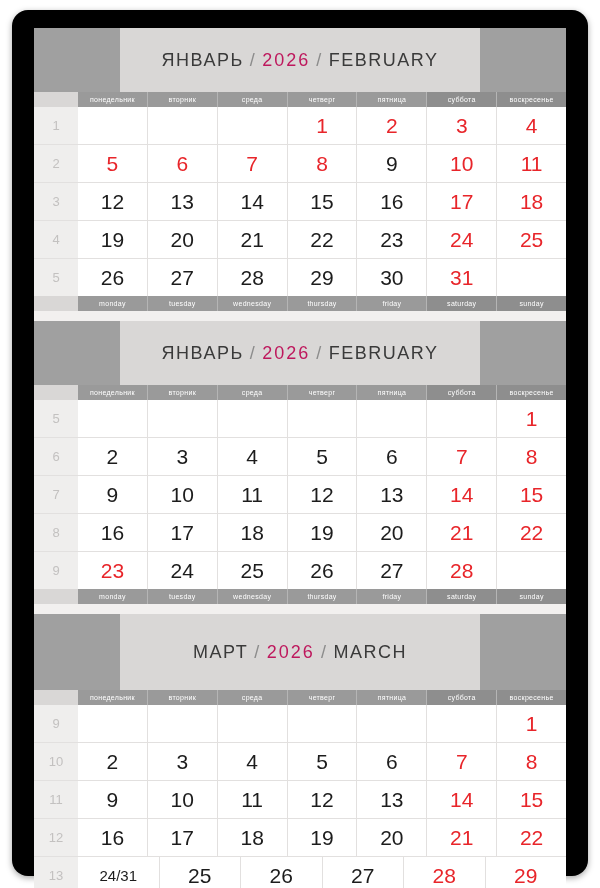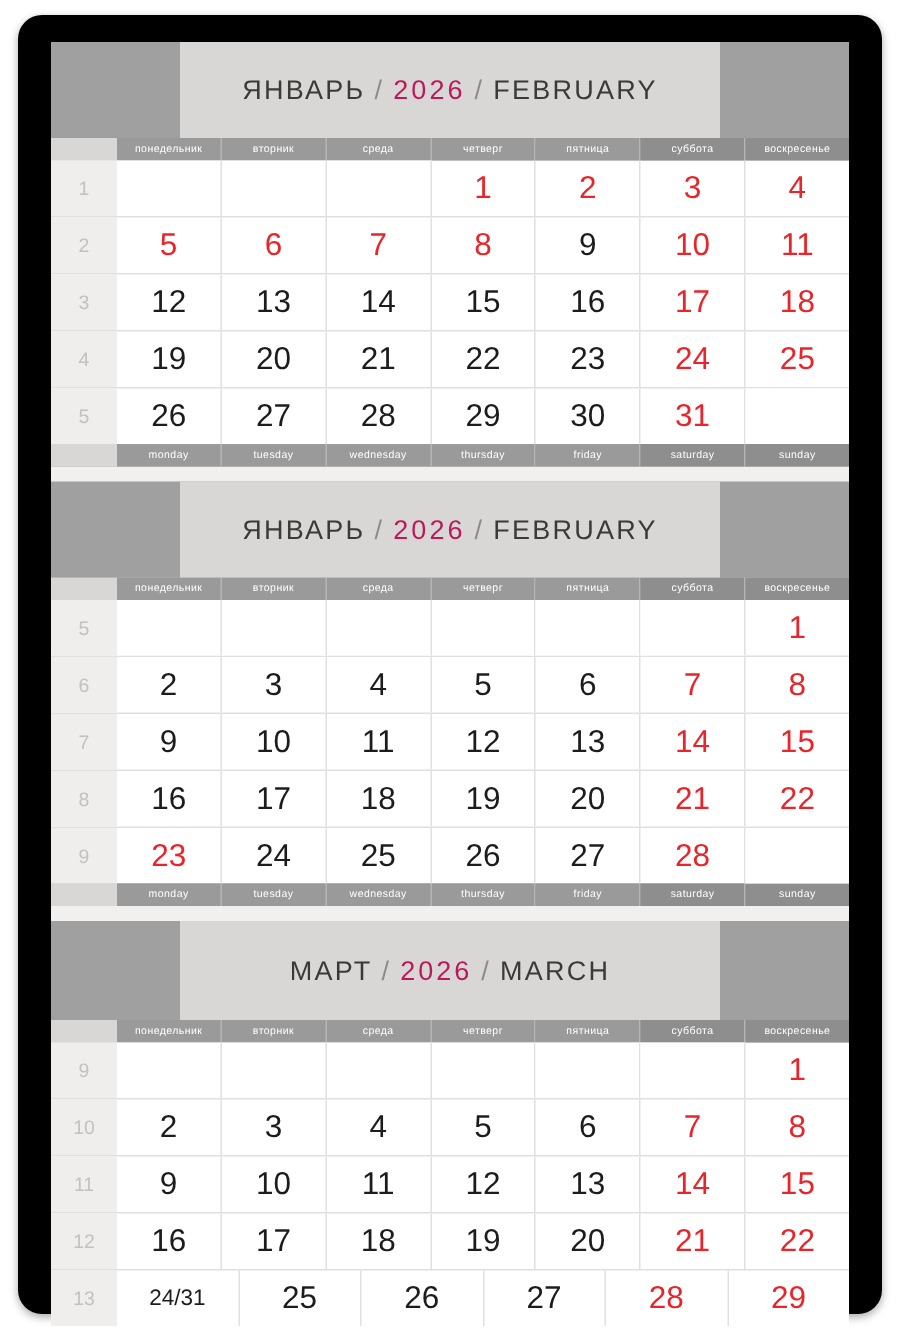--- a/index.html
+++ b/index.html
@@ -42,21 +42,21 @@
 
   .month-title-bar {
     background: #a0a0a0;
     height: 64px;
     display: flex;
     align-items: center;
     justify-content: center;
     position: relative;
   }
   .month-title-bar.tall {
-    height: 66px;
+    height: 76px;
   }
   .title-center {
     position: absolute;
     left: 86px;
     right: 86px;
     top: 0;
     bottom: 0;
     background: #d9d7d6;
     display: flex;
     align-items: center;

